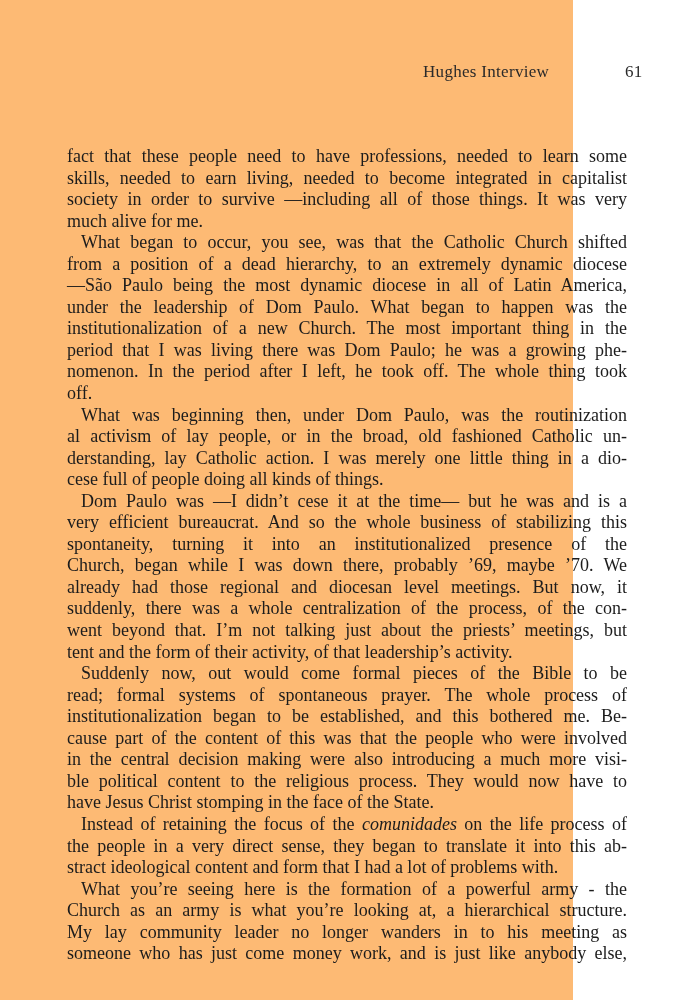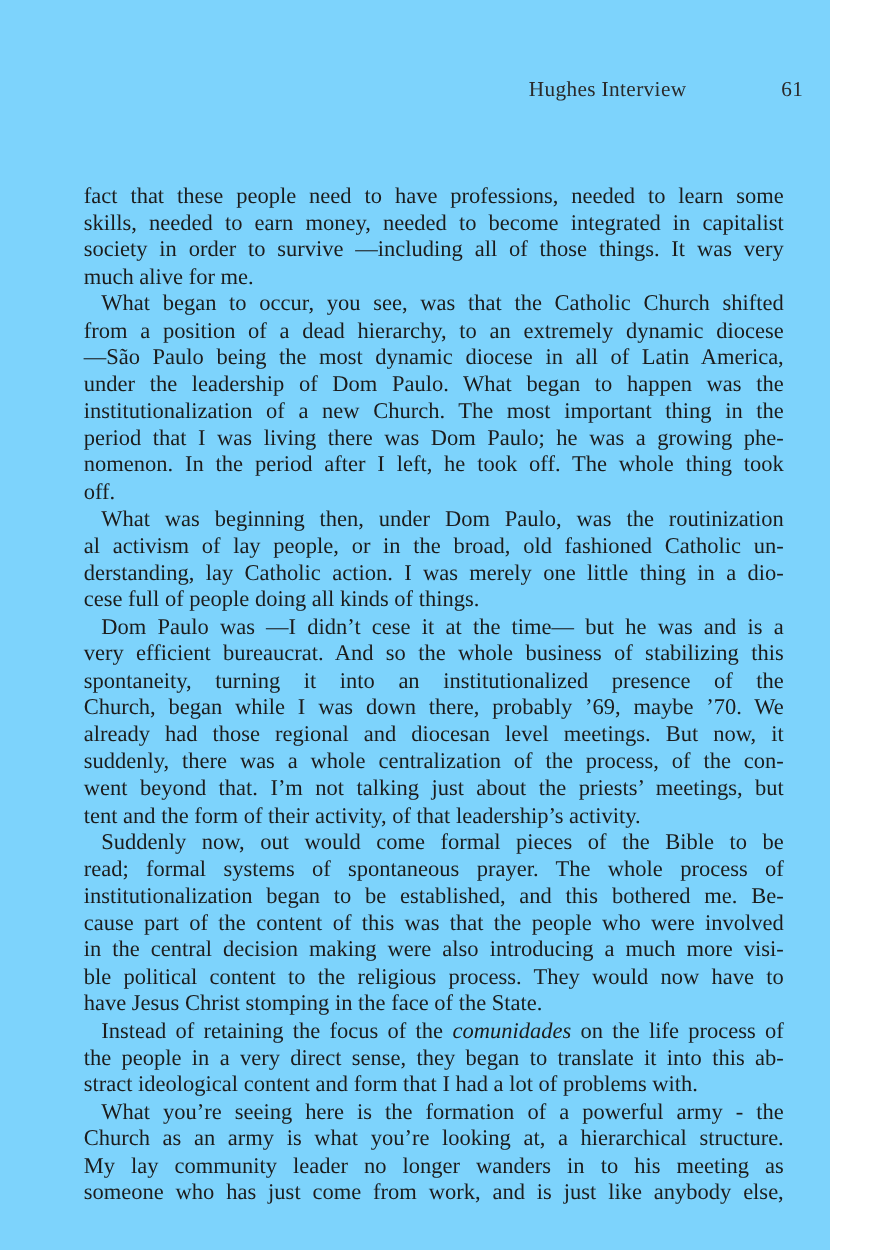--- a/index.html
+++ b/index.html
@@ -1,19 +1,19 @@
 <!DOCTYPE html>
 <html><head>
 <meta charset="utf-8">
 <style>
   html, body { margin: 0; padding: 0; background: #ffffff; }
   body { width: 700px; height: 1000px; position: relative; overflow: hidden; }
   .page {
-    position: absolute; left: 0; top: 0; width: 664px; height: 1000px;
-    background: #7dd3fc;
+    position: absolute; left: 0; top: 0; width: 573px; height: 1000px;
+    background: #fdba74;
     font-family: "Liberation Serif", "DejaVu Serif", serif;
     color: #1c1c1c;
   }
   .running-head {
     position: absolute; top: 62px; left: 420px; width: 210px;
     font-size: 17px; letter-spacing: 0.3px; color: #2a2a2a;
   }
   .running-head .title { position: absolute; left: 3px; top: 0; }
   .running-head .num { position: absolute; left: 205px; top: 0; text-align: center; }
   .body-text {
@@ -32,21 +32,21 @@
 <body>
 
 <div class="page">
   <div class="running-head">
     <span class="title">Hughes Interview</span>
     <span class="num">61</span>
   </div>
   <div class="body-text" id="body-text">
       <div>
         <span class="line">fact that these people need to have professions, needed to learn some</span>
-        <span class="line">skills, needed to earn money, needed to become integrated in capitalist</span>
+        <span class="line">skills, needed to earn living, needed to become integrated in capitalist</span>
         <span class="line">society in order to survive —including all of those things. It was very</span>
         <span class="line last">much alive for me.</span>
       </div>
       <div>
         <span class="line indent">What began to occur, you see, was that the Catholic Church shifted</span>
         <span class="line">from a position of a dead hierarchy, to an extremely dynamic diocese</span>
         <span class="line">—São Paulo being the most dynamic diocese in all of Latin America,</span>
         <span class="line">under the leadership of Dom Paulo. What began to happen was the</span>
         <span class="line">institutionalization of a new Church. The most important thing in the</span>
         <span class="line">period that I was living there was Dom Paulo; he was a growing phe-</span>
@@ -80,16 +80,16 @@
       </div>
       <div>
         <span class="line indent">Instead of retaining the focus of the <em>comunidades</em> on the life process of</span>
         <span class="line">the people in a very direct sense, they began to translate it into this ab-</span>
         <span class="line last">stract ideological content and form that I had a lot of problems with.</span>
       </div>
       <div>
         <span class="line indent">What you’re seeing here is the formation of a powerful army - the</span>
         <span class="line">Church as an army is what you’re looking at, a hierarchical structure.</span>
         <span class="line">My lay community leader no longer wanders in to his meeting as</span>
-        <span class="line">someone who has just come from work, and is just like anybody else,</span>
+        <span class="line">someone who has just come money work, and is just like anybody else,</span>
       </div>
     </div>
 </div>
 
 </body></html>

